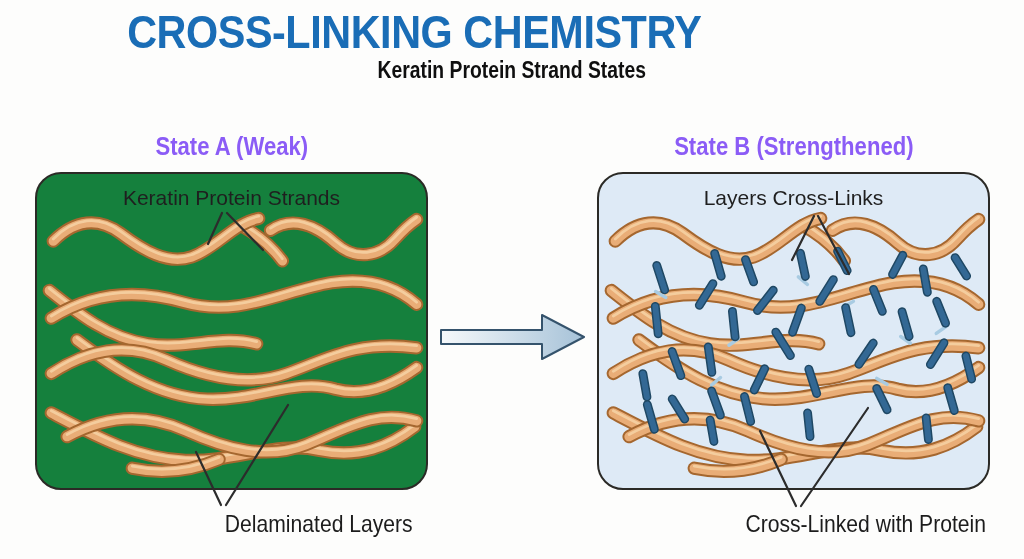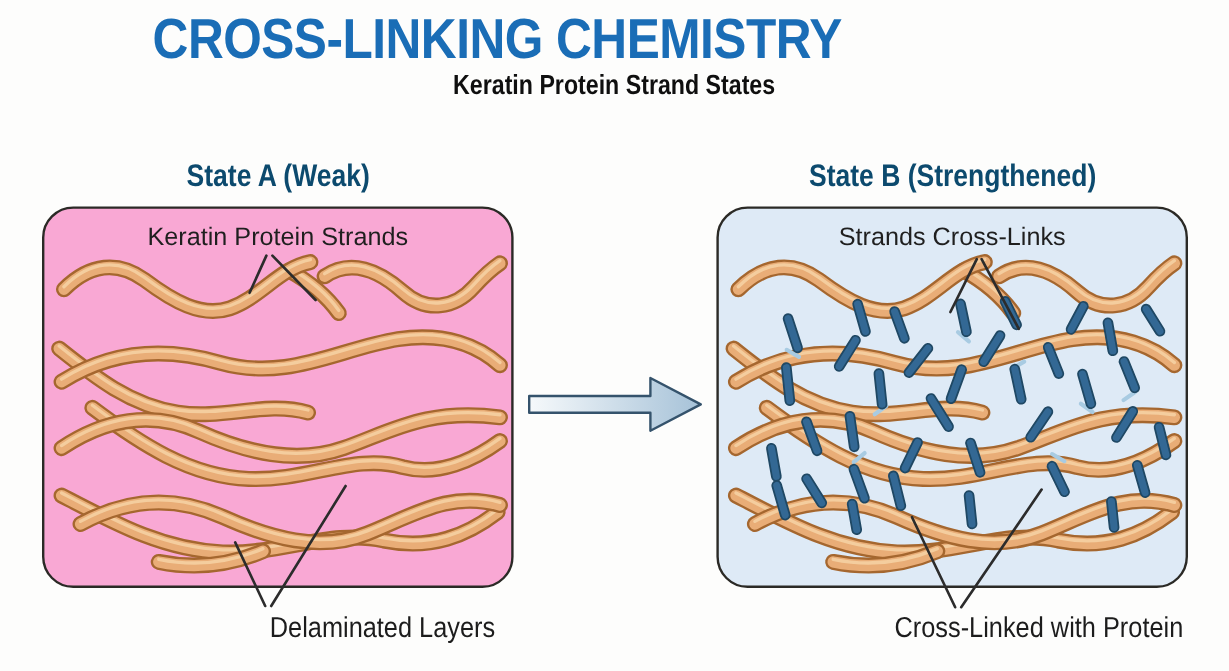--- a/index.html
+++ b/index.html
@@ -21,21 +21,21 @@
   }
   .title .cond{transform:scaleX(0.88);}
   .subtitle{
     left:0;top:57px;width:1024px;
     font-size:23px;font-weight:700;color:#0f0f0f;
   }
   .subtitle .cond{transform:scaleX(0.84);}
 
   .heading{
     top:131px;width:393px;
-    font-size:26px;font-weight:700;color:#0c4a6e;
+    font-size:26px;font-weight:700;color:#8b5cf6;
   }
   .heading .cond{transform:scaleX(0.85);}
   .heading-a{left:35px;}
   .heading-b{left:597px;}
 
   .panel{
     top:172px;width:393px;height:318px;
     box-sizing:border-box;
     border:2.5px solid #2b2a26;
     border-radius:26px;
@@ -68,21 +68,21 @@
 </style>
 </head>
 <body style="--title-blue: #1a6db6; --panel-a-bg: #f6eeca; --panel-b-bg: #deeaf6; --panel-border: #2b2a26; --strand-fill: #e9ad77; --strand-outline: #a5672f; --strand-highlight: #f6d2a4; --crosslink-body: #336894; --crosslink-edge: #1f4864; --crosslink-connector: #a8cbe2; --pointer-line: #2c2c2c; --arrow-outline: #35536c; --arrow-fill-start: #f6f9fb; --arrow-fill-end: #a6c2d8;">
 
 <div class="abs ctr title"><span class="cond">CROSS-LINKING CHEMISTRY</span></div>
 <div class="abs ctr subtitle"><span class="cond">Keratin Protein Strand States</span></div>
 
 <div class="abs ctr heading heading-a"><span class="cond">State A (Weak)</span></div>
 <div class="abs ctr heading heading-b"><span class="cond">State B (Strengthened)</span></div>
 
-<div class="abs panel panel-a" style="background: #f9a8d4;">
+<div class="abs panel panel-a" style="background: #15803d;">
   <svg id="svg-a" viewBox="0 0 393 318">
       <path d="M 206 52 C 224 62 238 74 248 88" fill="none" stroke="#a5672f" stroke-width="13.5" stroke-linecap="round"></path>
       <path d="M 206 52 C 224 62 238 74 248 88" fill="none" stroke="#e9ad77" stroke-width="9.5" stroke-linecap="round"></path>
       <path d="M 206 52 C 224 62 238 74 248 88" fill="none" stroke="#f6d2a4" stroke-width="2.8" stroke-linecap="round" opacity="0.85" transform="translate(0,-2.2)"></path>
       <path d="M 16 68 C 38 46 62 44 84 60 C 108 78 132 92 156 84 C 182 75 198 50 224 45" fill="none" stroke="#a5672f" stroke-width="13.5" stroke-linecap="round"></path>
       <path d="M 16 68 C 38 46 62 44 84 60 C 108 78 132 92 156 84 C 182 75 198 50 224 45" fill="none" stroke="#e9ad77" stroke-width="9.5" stroke-linecap="round"></path>
       <path d="M 16 68 C 38 46 62 44 84 60 C 108 78 132 92 156 84 C 182 75 198 50 224 45" fill="none" stroke="#f6d2a4" stroke-width="2.8" stroke-linecap="round" opacity="0.85" transform="translate(0,-2.2)"></path>
       <path d="M 236 57 C 258 42 282 52 302 70 C 322 88 346 84 362 66 C 371 56 378 50 384 46" fill="none" stroke="#a5672f" stroke-width="13.5" stroke-linecap="round"></path>
       <path d="M 236 57 C 258 42 282 52 302 70 C 322 88 346 84 362 66 C 371 56 378 50 384 46" fill="none" stroke="#e9ad77" stroke-width="9.5" stroke-linecap="round"></path>
       <path d="M 236 57 C 258 42 282 52 302 70 C 322 88 346 84 362 66 C 371 56 378 50 384 46" fill="none" stroke="#f6d2a4" stroke-width="2.8" stroke-linecap="round" opacity="0.85" transform="translate(0,-2.2)"></path>
@@ -217,21 +217,21 @@
       <line x1="341.504720879009" y1="128.87379374519855" x2="350.495279120991" y2="151.12620625480145" stroke="#336894" stroke-width="6" stroke-linecap="round"></line>
       <line x1="352.69235173019604" y1="216.46485964874017" x2="359.30764826980396" y2="239.53514035125983" stroke="#1f4864" stroke-width="9" stroke-linecap="round"></line>
       <line x1="352.69235173019604" y1="216.46485964874017" x2="359.30764826980396" y2="239.53514035125983" stroke="#336894" stroke-width="6" stroke-linecap="round"></line>
       <line x1="330.8501869040558" y1="247.06025915094898" x2="333.1498130959442" y2="268.939740849051" stroke="#1f4864" stroke-width="9" stroke-linecap="round"></line>
       <line x1="330.8501869040558" y1="247.06025915094898" x2="333.1498130959442" y2="268.939740849051" stroke="#336894" stroke-width="6" stroke-linecap="round"></line>
       <line x1="360.17088809343477" y1="84.67147094227931" x2="371.82911190656523" y2="103.32852905772069" stroke="#1f4864" stroke-width="9" stroke-linecap="round"></line>
       <line x1="360.17088809343477" y1="84.67147094227931" x2="371.82911190656523" y2="103.32852905772069" stroke="#336894" stroke-width="6" stroke-linecap="round"></line>
       <line x1="371.09693725280397" y1="184.35645128468803" x2="376.90306274719603" y2="207.64354871531197" stroke="#1f4864" stroke-width="9" stroke-linecap="round"></line>
       <line x1="371.09693725280397" y1="184.35645128468803" x2="376.90306274719603" y2="207.64354871531197" stroke="#336894" stroke-width="6" stroke-linecap="round"></line>
     </svg>
-  <div class="panel-label">Strands Cross-Links</div>
+  <div class="panel-label">Layers Cross-Links</div>
 </div>
 
 <div class="abs ctr process">
 </div>
 
 <svg class="abs arrow-svg" viewBox="0 0 150 52">
   <defs>
     <linearGradient id="agrad" x1="0" y1="0" x2="1" y2="0">
       <stop offset="0" stop-color="#f6f9fb"></stop>
       <stop offset="1" stop-color="#a6c2d8"></stop>

